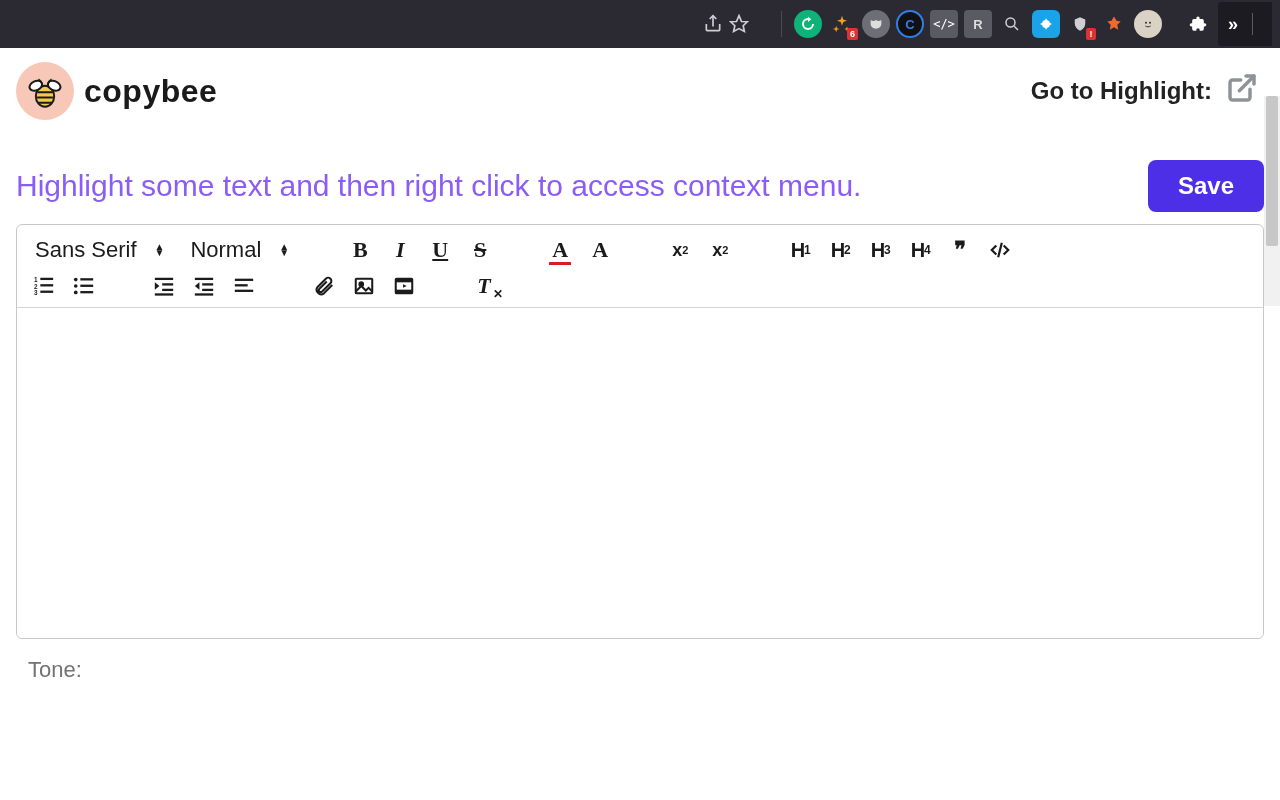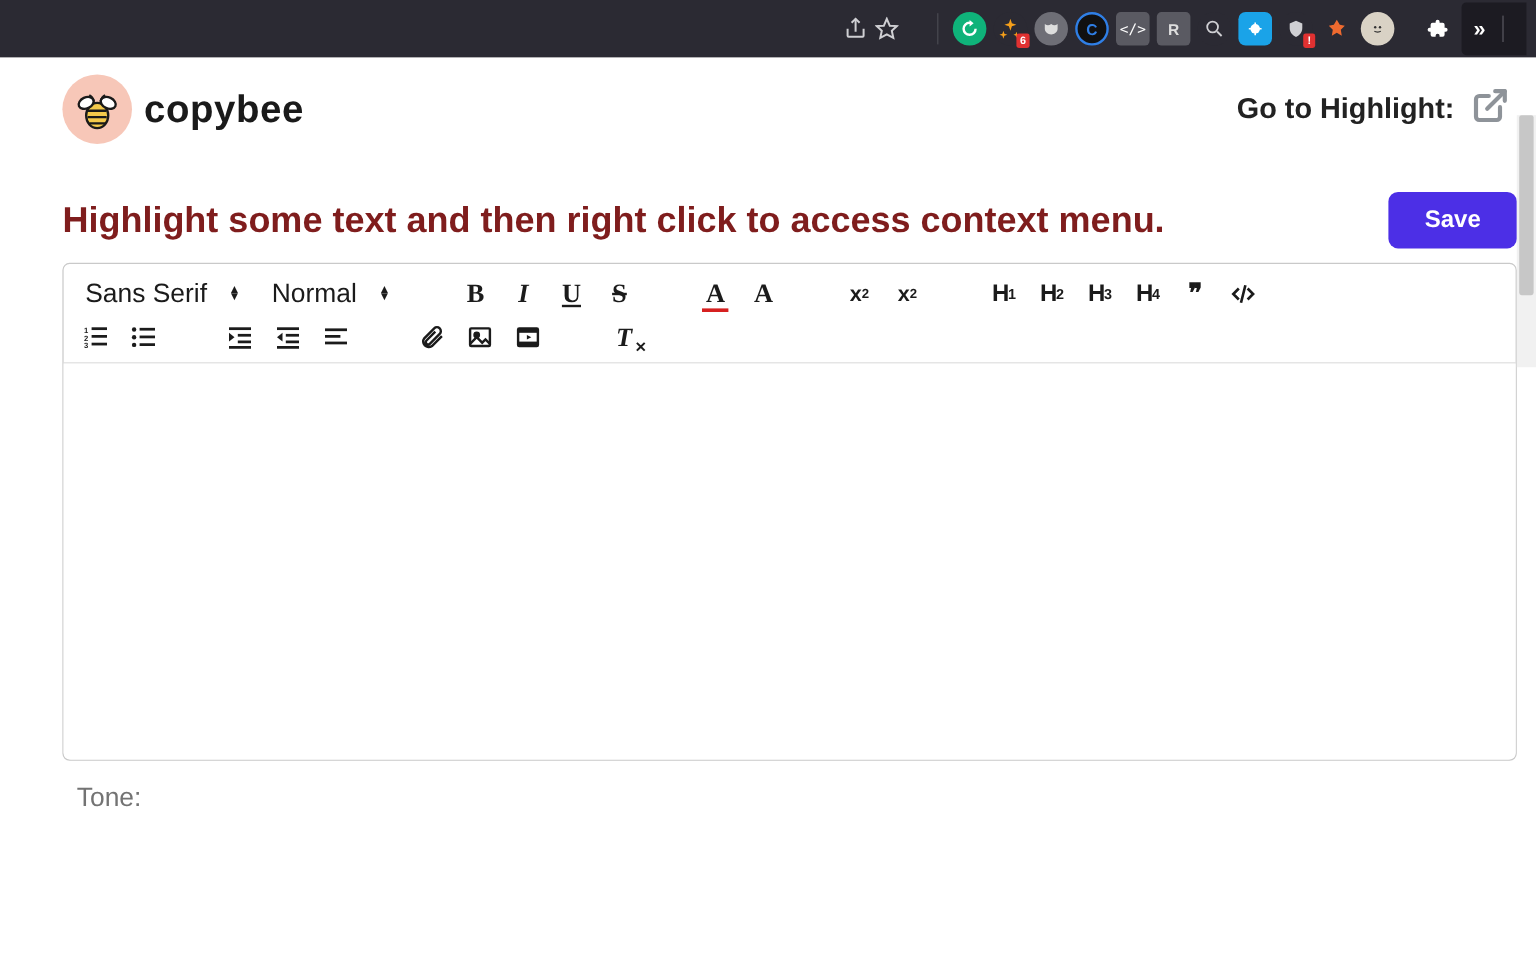--- a/index.html
+++ b/index.html
@@ -9,33 +9,33 @@
   .chrome-bar { height: 48px; background: #2b2a33; display: flex; align-items: center; justify-content: flex-end; padding: 0 8px; gap: 6px; }
   .ext-icon { width: 28px; height: 28px; border-radius: 50%; display: flex; align-items: center; justify-content: center; font-size: 14px; color: #fff; position: relative; cursor: pointer; }
   .ext-badge { position: absolute; bottom: -2px; right: -2px; background: #e03131; color: #fff; font-size: 9px; font-weight: 700; padding: 0 3px; border-radius: 2px; line-height: 12px; min-width: 10px; text-align: center; }
   .ext-spacer { width: 14px; }
   .chrome-icon svg { width: 20px; height: 20px; display: block; }
   .overflow-strip { width: 54px; height: 44px; background: #1c1b22; display:flex; align-items:center; justify-content:flex-start; padding-left:10px; margin-left:4px; border-radius:4px 0 0 4px;}
   .overflow-strip .chev { color:#fff; font-size:18px; font-weight:700;}
   .overflow-strip .vline { width:1px; height:22px; background:#5a5a62; margin-left:14px;}
 
   
-  .panel { position: relative; background:#fff;padding-left:36px; }
+  .panel { position: relative; background:#fff; }
   .scroll-track { position:absolute; top:48px; right:0; width:16px; height:210px; background:#f1f1f1;}
   .scroll-thumb { position:absolute; top:0; left:2px; width:12px; height:150px; background:#c7c7c7; border-radius:2px;}
 
   .header { display:flex; align-items:center; justify-content:space-between; padding: 14px 22px 10px 16px; }
   .brand { display:flex; align-items:center; gap:10px; }
   .bee-badge { width:58px; height:58px; border-radius:50%; background:#f7c7b8; display:flex; align-items:center; justify-content:center; }
   .brand-name { font-size:32px; font-weight:700; color:#1a1a1a; letter-spacing:0.5px; }
   .dash-link { display:flex; align-items:center; gap:14px; font-size:24px; font-weight:600; color:#222; cursor:pointer; }
 
   .subhead-row { display:flex; align-items:center; justify-content:space-between; padding: 30px 16px 8px 16px; gap:20px;}
-  .subhead { font-size:30px; font-weight:700; color:#7f1d1d; line-height:1.2; }
-  .save-btn { background:#4c2fe6; color:#fff; font-size:20px; font-weight:700; border:none; border-radius:8px; padding: 12px 30px; cursor:pointer; }
+  .subhead { font-size:30px; font-weight:400; color:#8b5cf6; line-height:1.2; }
+  .save-btn { background:#4c2fe6; color:#fff; font-size:24px; font-weight:700; border:none; border-radius:8px; padding: 12px 30px; cursor:pointer; }
 
   .editor { margin: 4px 16px 0 16px; border:1px solid #c9c9c9; border-radius:6px; }
   .toolbar { padding: 6px 14px 4px 14px; border-bottom:1px solid #d5d5d5; }
   .tool-row { display:flex; align-items:center; gap:18px; flex-wrap:wrap; padding:4px 0; }
   .tool-group { display:flex; align-items:center; gap:14px; }
   .tool-sep { width:18px; }
   .dropdown { display:flex; align-items:center; gap:18px; font-size:22px; color:#1b1b1b; cursor:pointer; padding:2px 4px;}
   .dd-caret { display:inline-flex; flex-direction:column; line-height:6px; font-size:10px; color:#1b1b1b;}
   .tbtn { width:26px; height:26px; display:flex; align-items:center; justify-content:center; cursor:pointer; font-size:22px; font-weight:700; color:#1b1b1b; font-family: Georgia, "Times New Roman", serif;}
   .tbtn.serif { font-family: Georgia, serif; }

